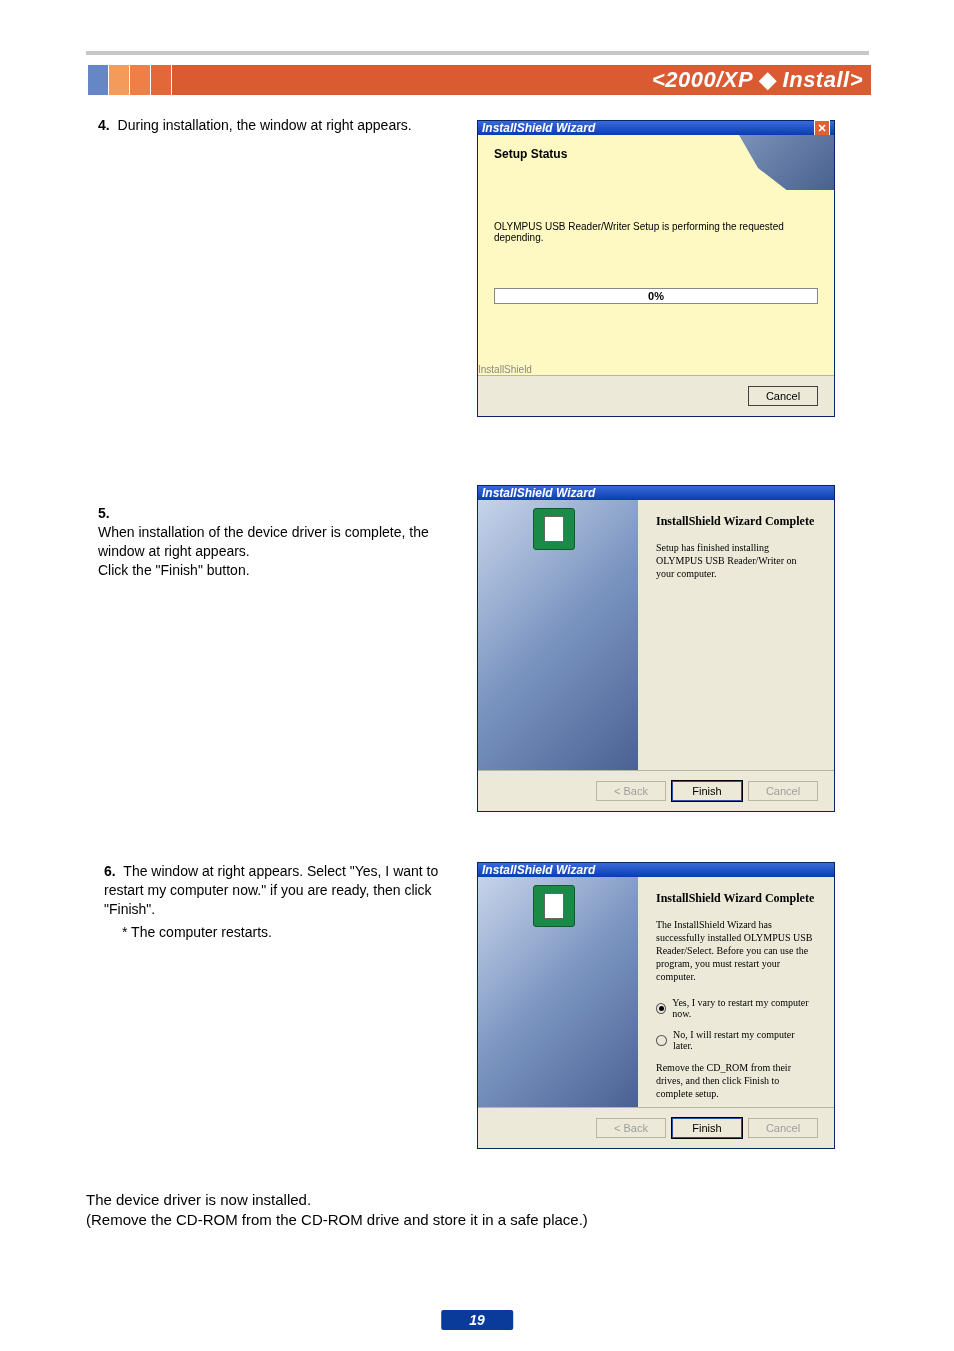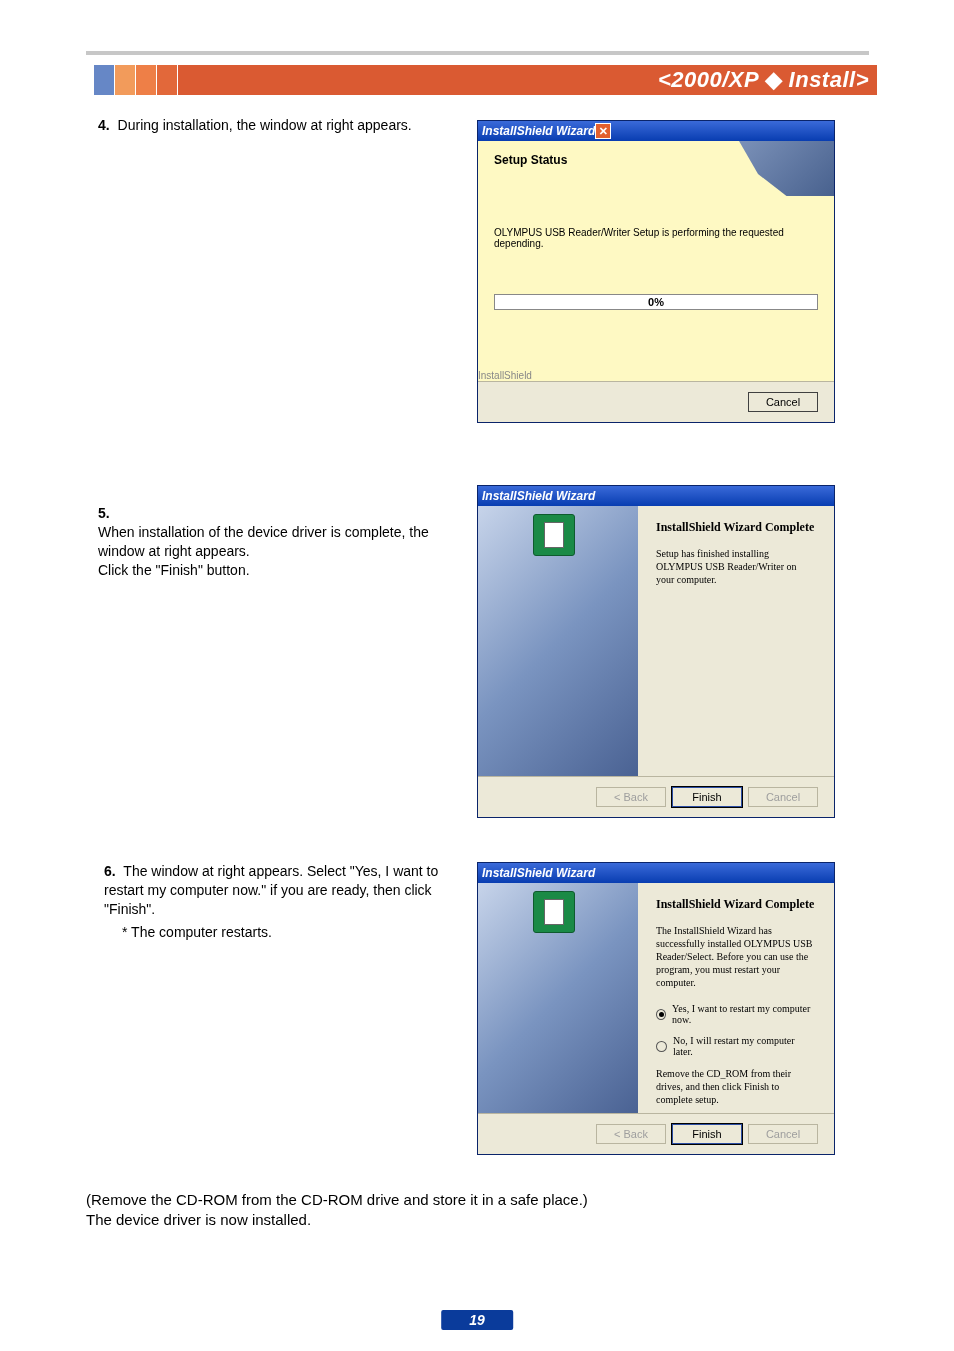--- a/index.html
+++ b/index.html
@@ -10,21 +10,21 @@
     height: 1351px;
     position: relative;
     color: #000;
     font-size: 14px;
   }
   .page-top-rule {
     position: absolute; top: 51px; left: 86px; width: 783px; height: 4px;
     background: #c7c7c7;
   }
   .header-strip {
-    position: absolute; top: 65px; left: 94px; width: 783px; height: 30px;
+    position: absolute; top: 65px; left: 88px; width: 783px; height: 30px;
     display: flex; align-items: center;
   }
   .header-boxes { display: flex; gap: 1px; }
   .hb { width: 20px; height: 30px; }
   .hb1 { background: #6687c6; }
   .hb2 { background: #f29b5b; }
   .hb3 { background: #ee7f47; }
   .hb4 { background: #e2683a; }
   .hb5 { background: #da5a32; }
   .header-title {
@@ -51,23 +51,23 @@
   .win {
     position: absolute;
     width: 358px;
     background: #ece9d8;
     border: 1px solid #0a246a;
     font-family: Tahoma, Arial, sans-serif;
     font-size: 11px;
     color: #000;
   }
   .titlebar {
-    height: 20px;
+    height: 14px;
     background: linear-gradient(to bottom,#3a6ad9 0%,#083db1 100%);
-    display: flex; align-items: center; 
+    display: flex; align-items: center; justify-content: space-between;
     padding: 0 4px;
   }
   .titlebar span { color: #fff; font-weight: bold; font-style: italic; font-size: 12px; }
   .close-x {
     width: 16px; height: 16px; background:#e25f2e; border:1px solid #fff;
     display:flex; align-items:center; justify-content:center;
     color:#fff; font-weight:bold; font-size:11px; line-height:1;
   }
   .win-inner { background:#fef9c3; padding:12px 16px 0 16px; position:relative; }
   .setup-heading { font-weight:bold; font-size:12px; margin-bottom:60px; }
@@ -216,34 +216,34 @@
     <div class="side-graphic" style="height:230px;">
       <div class="side-badge">
         <div class="doc"></div>
       </div>
     </div>
     <div class="right-pane">
       <div class="rp-title">InstallShield Wizard Complete</div>
       <p>The InstallShield Wizard has successfully installed OLYMPUS USB Reader/Select.  Before you can use the program, you must restart your computer.</p>
       <div class="radio-row">
         <div class="radio sel"></div>
-        <span>Yes, I want to restart my computer now.</span>
+        <span>Yes, I vary to restart my computer now.</span>
       </div>
       <div class="radio-row">
         <div class="radio"></div>
         <span>No, I will restart my computer later.</span>
       </div>
       <p>Remove the CD_ROM from their drives, and then click Finish to complete setup.</p>
     </div>
   </div>
   <div class="button-row">
     <div class="btn disabled">&lt; Back</div>
     <div class="btn default">Finish</div>
     <div class="btn disabled">Cancel</div>
   </div>
 </div>
 
 <div class="conclusion">
+  <div>The device driver is now installed.</div>
   <div>(Remove the CD-ROM from the CD-ROM drive and store it in a safe place.)</div>
-  <div>The device driver is now installed.</div>
 </div>
 
 <div class="page-badge">19</div>
 
 </body></html>

